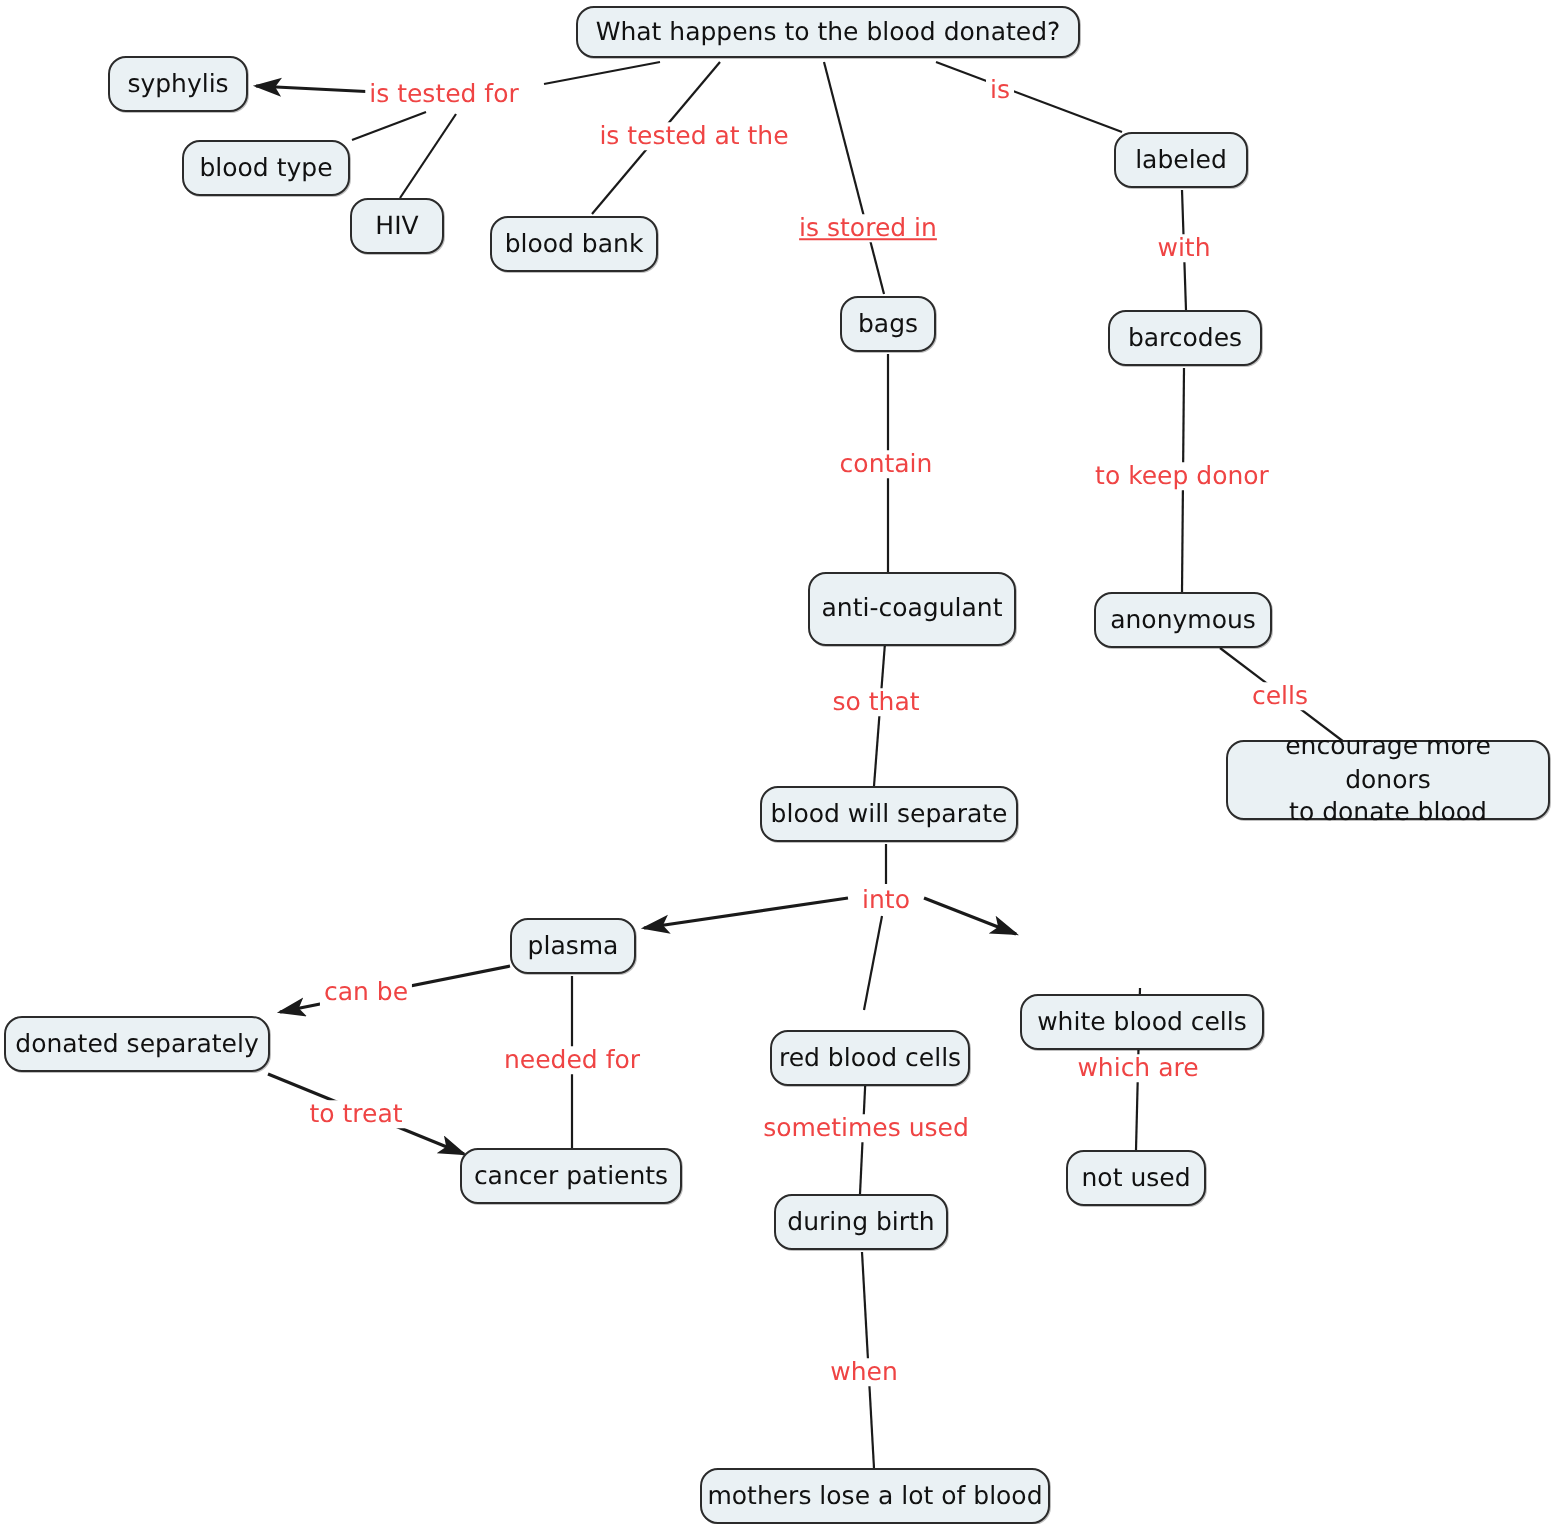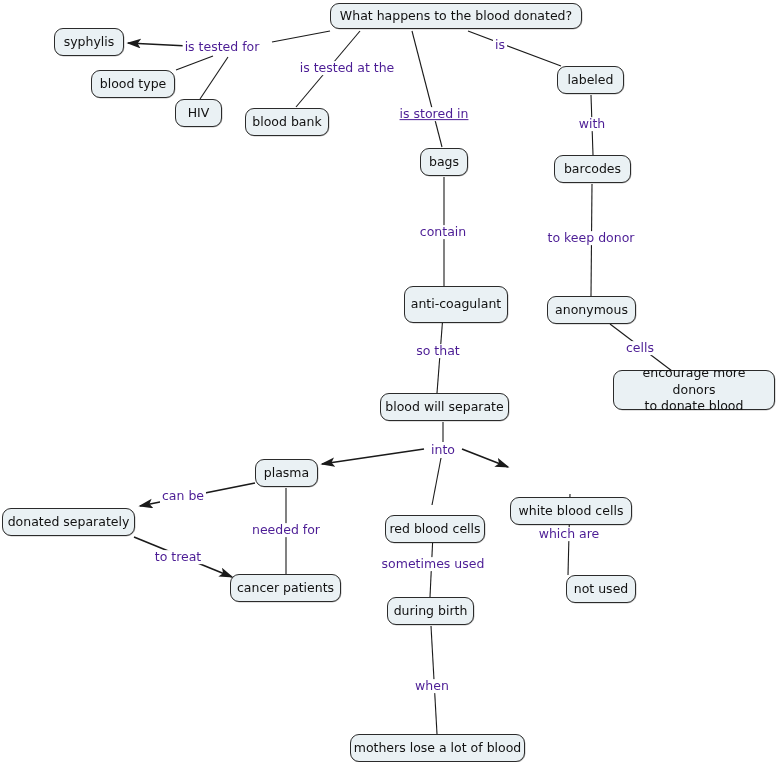--- a/index.html
+++ b/index.html
@@ -41,21 +41,21 @@
     padding: 0 7px;
     white-space: pre;
     box-shadow: 0.5px 0.5px 0 rgba(0,0,0,0.25);
   }
   .node.multiline {
     white-space: pre-line;
     line-height: 1.35;
   }
   .edge-label {
     position: absolute;
-    color: #4c1d95;
+    color: #ef4444;
     font-size: 12.5px;
     line-height: 1.1;
     white-space: pre;
     background: #ffffff;
     padding: 0 2px;
     transform: translate(-50%, -50%);
     text-align: center;
   }
 </style>
 </head>
@@ -89,39 +89,39 @@
         <line x1="255" y1="483" x2="140" y2="506" stroke="#1a1a1a" stroke-width="1.6" marker-end="url(#arrowhead)"></line>
         <line x1="286" y1="488" x2="286" y2="574" stroke="#1a1a1a" stroke-width="1.1"></line>
         <line x1="134" y1="537" x2="232" y2="577" stroke="#1a1a1a" stroke-width="1.6" marker-end="url(#arrowhead)"></line>
         <line x1="570" y1="494" x2="568" y2="575" stroke="#1a1a1a" stroke-width="1.1"></line>
         <line x1="433" y1="534" x2="430" y2="597" stroke="#1a1a1a" stroke-width="1.1"></line>
         <line x1="431" y1="626" x2="437" y2="734" stroke="#1a1a1a" stroke-width="1.1"></line>
       </g>
   </svg>
 
   <div id="node-layer">
-      <div class="node" style="left: 288px; top: 3px; width: 252px; height: 26px; margin-left: 42px;">What happens to the blood donated?</div>
+      <div class="node" style="left: 288px; top: 3px; width: 252px; height: 26px;">What happens to the blood donated?</div>
       <div class="node" style="left: 54px; top: 28px; width: 70px; height: 28px;">syphylis</div>
       <div class="node" style="left: 91px; top: 70px; width: 84px; height: 28px;">blood type</div>
       <div class="node" style="left: 175px; top: 99px; width: 47px; height: 28px;">HIV</div>
       <div class="node" style="left: 245px; top: 108px; width: 84px; height: 28px;">blood bank</div>
       <div class="node" style="left: 420px; top: 148px; width: 48px; height: 28px;">bags</div>
       <div class="node" style="left: 557px; top: 66px; width: 67px; height: 28px;">labeled</div>
       <div class="node" style="left: 554px; top: 155px; width: 77px; height: 28px;">barcodes</div>
       <div class="node" style="left: 404px; top: 286px; width: 104px; height: 37px;">anti-coagulant</div>
       <div class="node" style="left: 547px; top: 296px; width: 89px; height: 28px;">anonymous</div>
       <div class="node multiline" style="left: 613px; top: 370px; width: 162px; height: 40px;">encourage more donors
 to donate blood</div>
       <div class="node" style="left: 380px; top: 393px; width: 129px; height: 28px;">blood will separate</div>
       <div class="node" style="left: 255px; top: 459px; width: 63px; height: 28px;">plasma</div>
       <div class="node" style="left: 385px; top: 515px; width: 100px; height: 28px;">red blood cells</div>
       <div class="node" style="left: 510px; top: 465px; width: 122px; height: 28px; margin-top: 32px;">white blood cells</div>
       <div class="node" style="left: 2px; top: 508px; width: 133px; height: 28px;">donated separately</div>
       <div class="node" style="left: 230px; top: 574px; width: 111px; height: 28px;">cancer patients</div>
-      <div class="node" style="left: 533px; top: 575px; width: 70px; height: 28px; margin-left: 33px;">not used</div>
+      <div class="node" style="left: 533px; top: 575px; width: 70px; height: 28px;">not used</div>
       <div class="node" style="left: 387px; top: 597px; width: 87px; height: 28px;">during birth</div>
       <div class="node" style="left: 350px; top: 734px; width: 175px; height: 28px;">mothers lose a lot of blood</div>
     </div>
   <div id="label-layer">
       <div class="edge-label" style="left: 222px; top: 47px;">is tested for</div>
       <div class="edge-label" style="left: 347px; top: 68px;">is tested at the</div>
       <div class="edge-label" style="left: 434px; top: 114px; text-decoration: underline;">is stored in</div>
       <div class="edge-label" style="left: 500px; top: 45px;">is</div>
       <div class="edge-label" style="left: 592px; top: 124px;">with</div>
       <div class="edge-label" style="left: 443px; top: 232px; text-align: center;">contain</div>

